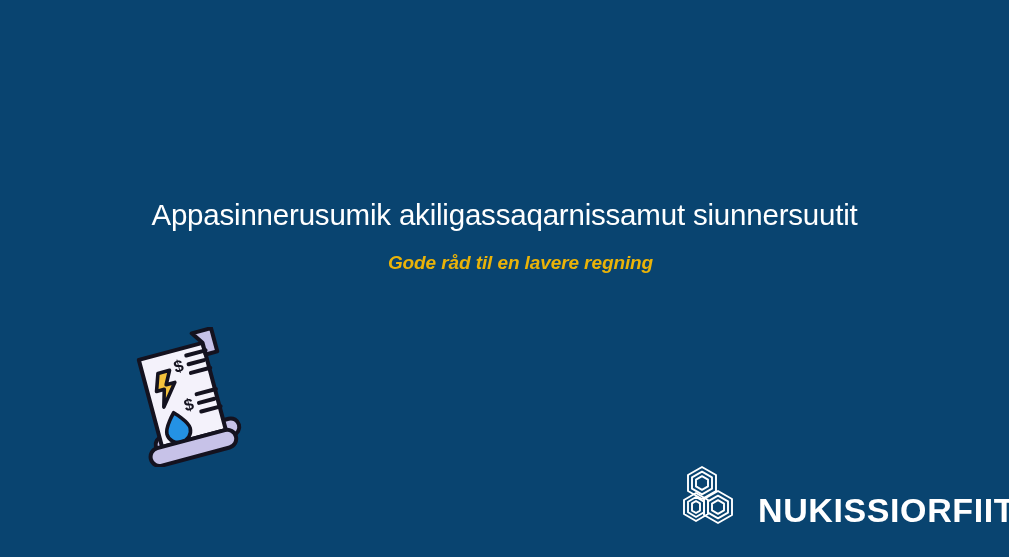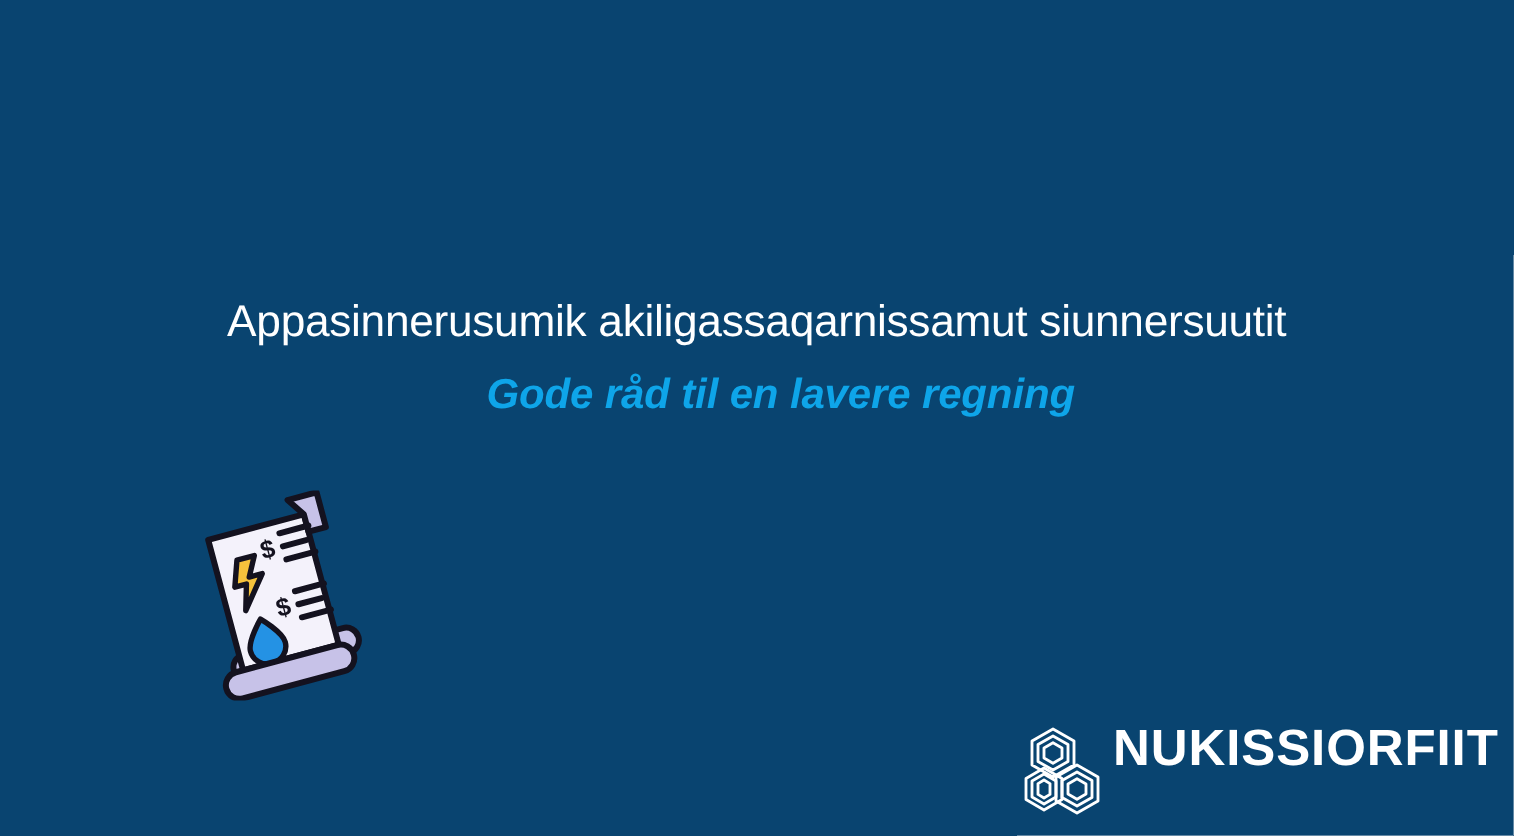--- a/index.html
+++ b/index.html
@@ -35,24 +35,24 @@
     font-weight: normal;
     color: #ffffff;
     letter-spacing: -0.2px;
     line-height: 44px;
     white-space: nowrap;
   }
   #slide-subtitle {
     display: block;
     margin-top: 8px;
     font-family: "Liberation Sans", sans-serif;
-    font-size: 28px;
+    font-size: 19px;
     font-weight: bold;
     font-style: italic;
-    color: #0ea5e9;
+    color: #eab308;
     letter-spacing: -0.1px;
     line-height: 36px;
     white-space: nowrap;
     padding-left: 32px;
   }
 
   
   #bill-illustration {
     position: absolute;
     left: 124px;
@@ -63,25 +63,26 @@
   #bill-illustration svg {
     display: block;
     width: 124px;
     height: 140px;
   }
 
   
   #brand-logo {
     position: absolute;
     left: 678px;
-    top: 482px;
+    top: 455px;
     width: 300px;
     height: 72px;
     display: flex;
-    align-items: flex-start;
+    align-items: flex-end;
+    gap: 16px;
   }
   #logo-mark {
     width: 64px;
     height: 64px;
     flex: 0 0 64px;
   }
   #logo-mark svg {
     display: block;
     width: 64px;
     height: 64px;

